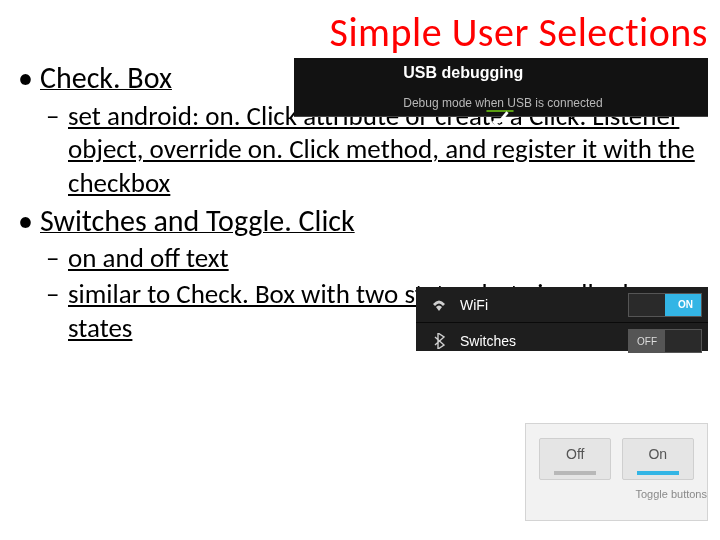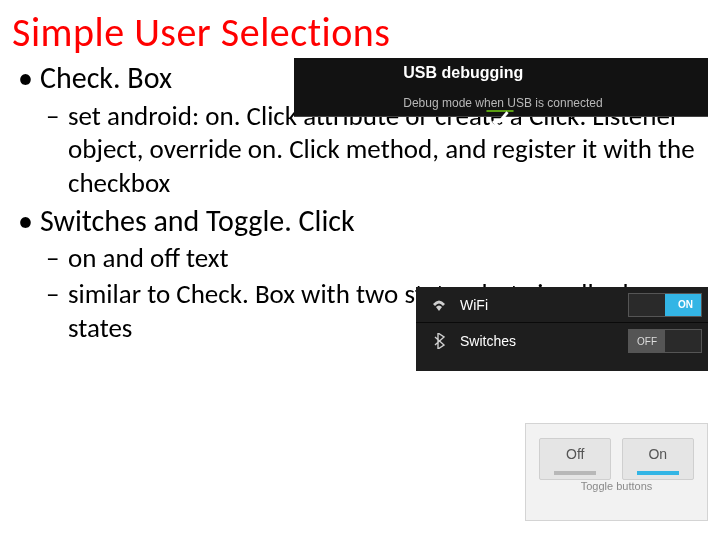--- a/index.html
+++ b/index.html
@@ -16,28 +16,29 @@
     position: relative;
     width: 720px;
     height: 540px;
     padding: 8px 12px 12px 12px;
     box-sizing: border-box;
   }
   .title {
     color: #ff0000;
     font-size: 40px;
     font-weight: 400;
-    text-align: left;
+    text-align: right;
     margin: 0 0 2px 0;
     letter-spacing: 0.5px;
   }
   ul.level1 {
     list-style: none;
     margin: 0;
     padding: 0;
+    text-decoration: underline;
   }
   ul.level1 > li {
     position: relative;
     padding-left: 28px;
     margin-bottom: 2px;
   }
   ul.level1 > li::before {
     content: "•";
     position: absolute;
     left: 6px;
@@ -122,21 +123,21 @@
     background: #fff;
     transform: rotate(-50deg);
   }
 
   
   .qs {
     position: absolute;
     top: 287px;
     left: 416px;
     width: 292px;
-    height: 84px;
+    height: 64px;
     background: #1e1e1e;
     color: #fff;
     font-family: "Segoe UI", Arial, sans-serif;
     font-size: 14px;
   }
   .qs .row {
     display: flex;
     align-items: center;
     height: 36px;
     padding: 0 6px 0 12px;
@@ -208,23 +209,24 @@
   }
   .toggles .tb .bar {
     position: absolute;
     bottom: 4px;
     left: 14px; right: 14px;
     height: 4px;
     background: #b8b8b8;
   }
   .toggles .tb.on .bar { background: #33b5e5; }
   .toggles .caption {
-    margin-top: 0;
+    margin-top: 8px;
     font-size: 11px;
     color: #8a8a8a;
+    text-align: right;
   }
 </style>
 </head>
 <body>
 
 <div class="slide">
 
   <h1 class="title">Simple User Selections</h1>
 
   <ul class="level1">

